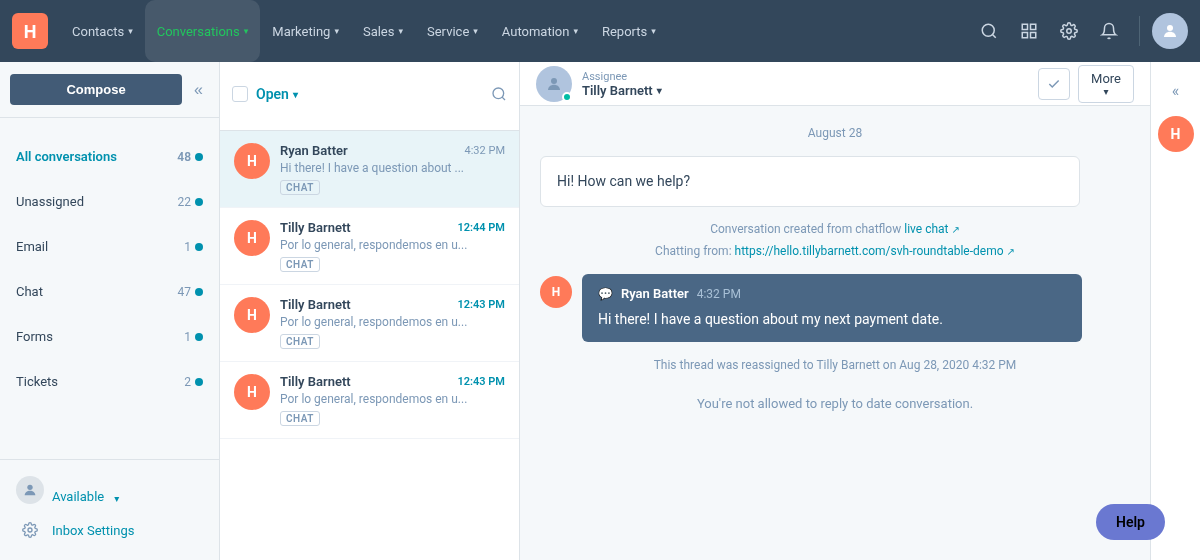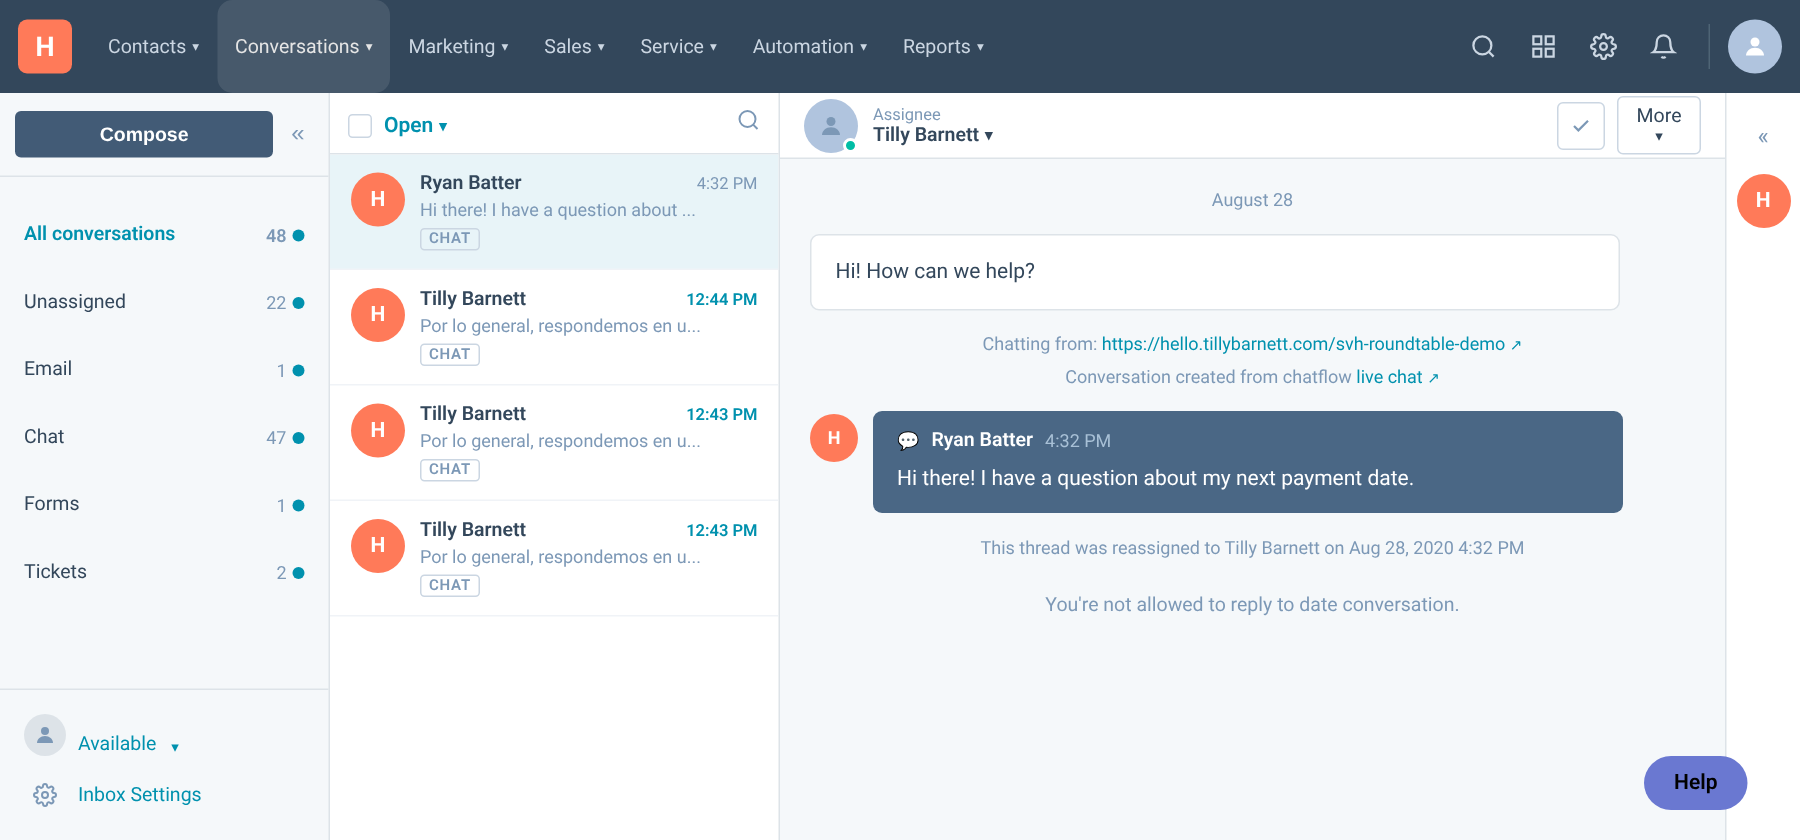--- a/index.html
+++ b/index.html
@@ -28,21 +28,21 @@
     .nav-item {
       color: #cbd6e2;
       font-size: 13px;
       padding: 0 12px;
       height: 62px;
       display: flex; align-items: center; gap: 4px;
       cursor: pointer;
       white-space: nowrap;
       position: relative;
     }
-    .nav-item.active { color: #e5e5e5; background: rgba(255,255,255,0.1); border-radius: 10px; }
+    .nav-item.active { color: #22c55e; background: rgba(255,255,255,0.1); border-radius: 10px; }
     .nav-item .chevron { font-size: 9px; }
     .nav-spacer { flex: 1; }
     .nav-icons { display: flex; align-items: center; gap: 4px; }
     .nav-icon-btn {
       width: 36px; height: 36px;
       display: flex; align-items: center; justify-content: center;
       border-radius: 50%;
       color: #cbd6e2;
       cursor: pointer;
       font-size: 16px;
@@ -156,22 +156,22 @@
     .conv-list {
       width: 300px;
       background: white;
       border-right: 1px solid #dde3e8;
       display: flex;
       flex-direction: column;
       flex-shrink: 0;
     }
     .conv-list-header {
       display: flex;
-      align-items: flex-end;
-      padding: 10px 12px;
+      align-items: flex-start;
+      padding: 24px 12px;
       border-bottom: 1px solid #dde3e8;
       gap: 8px;
     }
     .conv-checkbox {
       width: 16px; height: 16px;
       border: 1.5px solid #cbd6e2;
       border-radius: 3px;
       cursor: pointer;
     }
     .open-dropdown {
@@ -651,30 +651,30 @@
 
     <div class="chat-messages">
       <div class="date-divider">August 28</div>
 
       <div class="message-card">
         <div class="message-text">Hi! How can we help?</div>
       </div>
 
       <div class="conv-info">
         <div>
+          <span>Conversation created from chatflow</span>
+          <a href="#">
+            <span>live chat</span>
+            <span style="font-size:10px;">↗</span>
+          </a>
+        </div>
+        <div>
           <span>Chatting from:</span>
           <a href="#">
             <span>https://hello.tillybarnett.com/svh-roundtable-demo</span>
-            <span style="font-size:10px;">↗</span>
-          </a>
-        </div>
-        <div>
-          <span>Conversation created from chatflow</span>
-          <a href="#">
-            <span>live chat</span>
             <span style="font-size:10px;">↗</span>
           </a>
         </div>
       </div>
 
       <div class="ryan-message-wrapper">
         <div class="ryan-avatar-small">H</div>
         <div class="ryan-bubble">
           <div class="ryan-bubble-header">
             <span class="ryan-chat-icon">💬</span>

